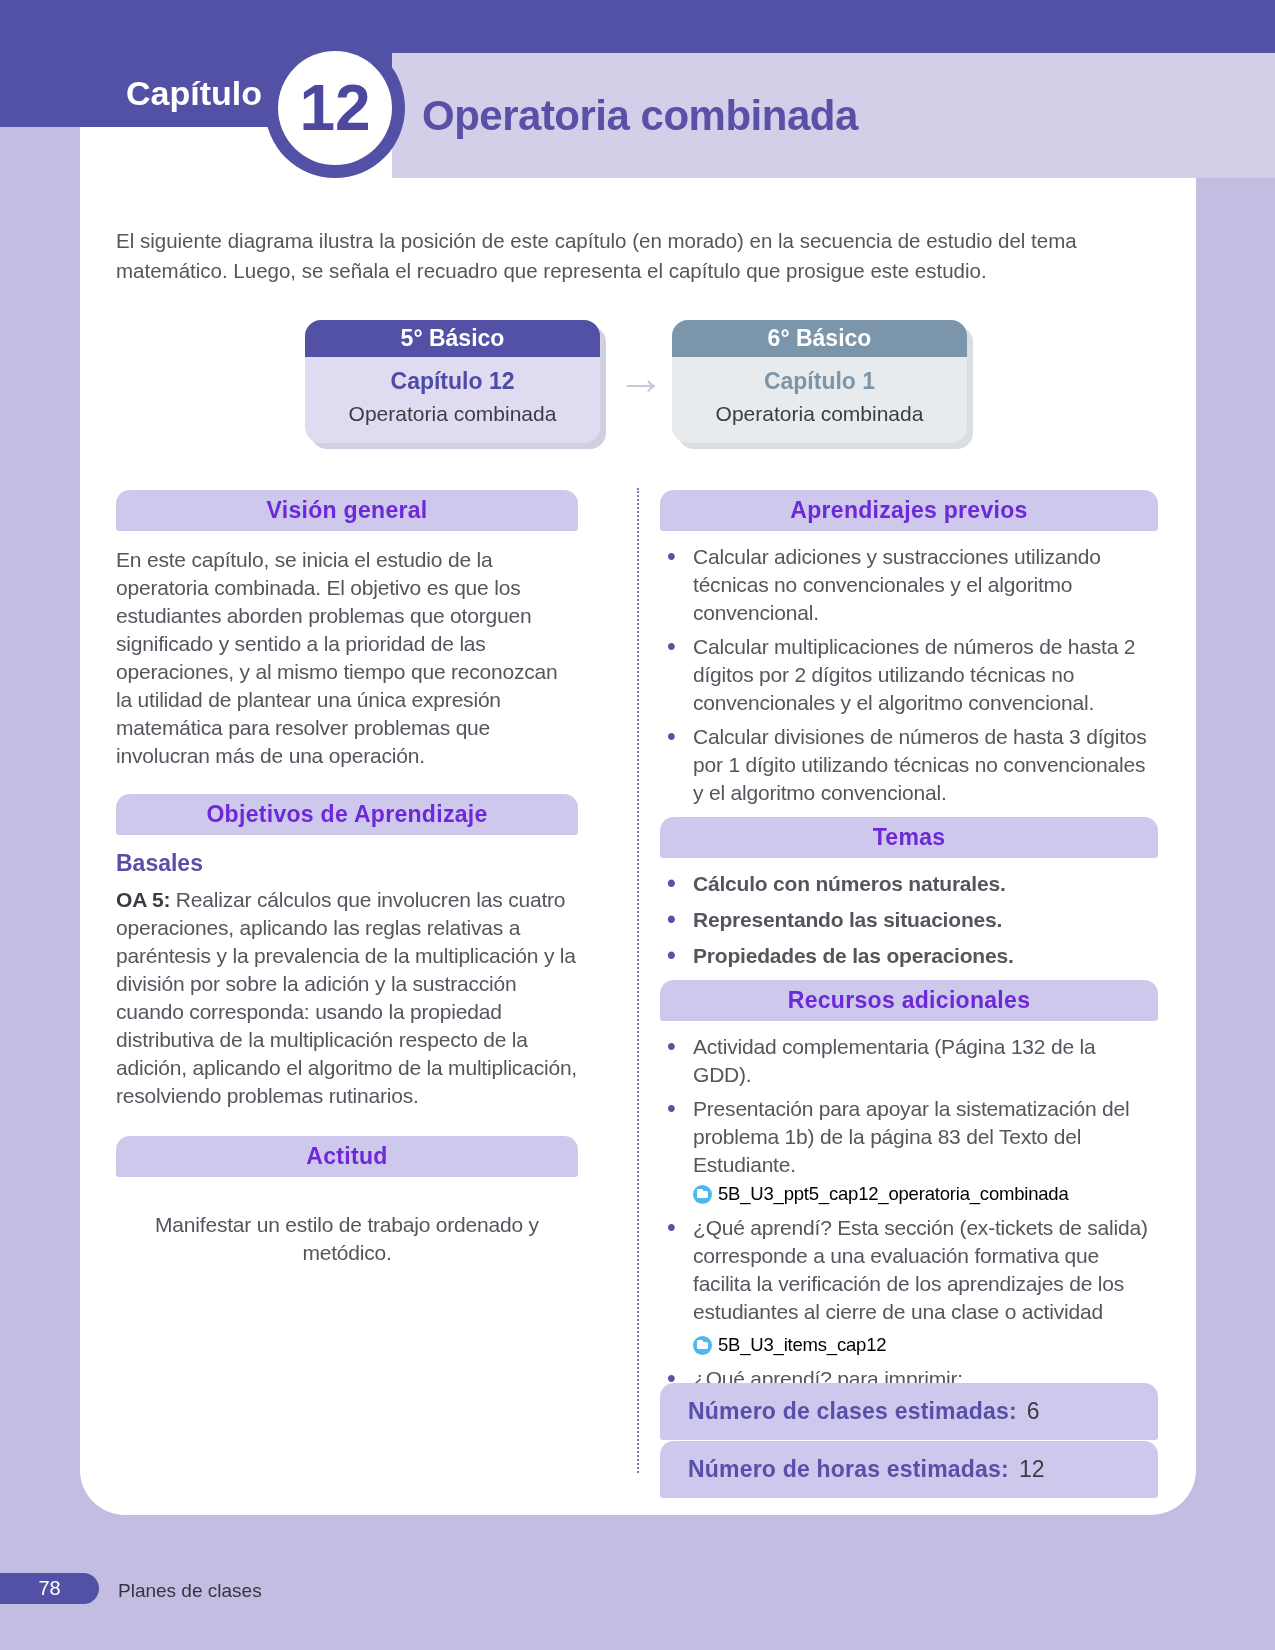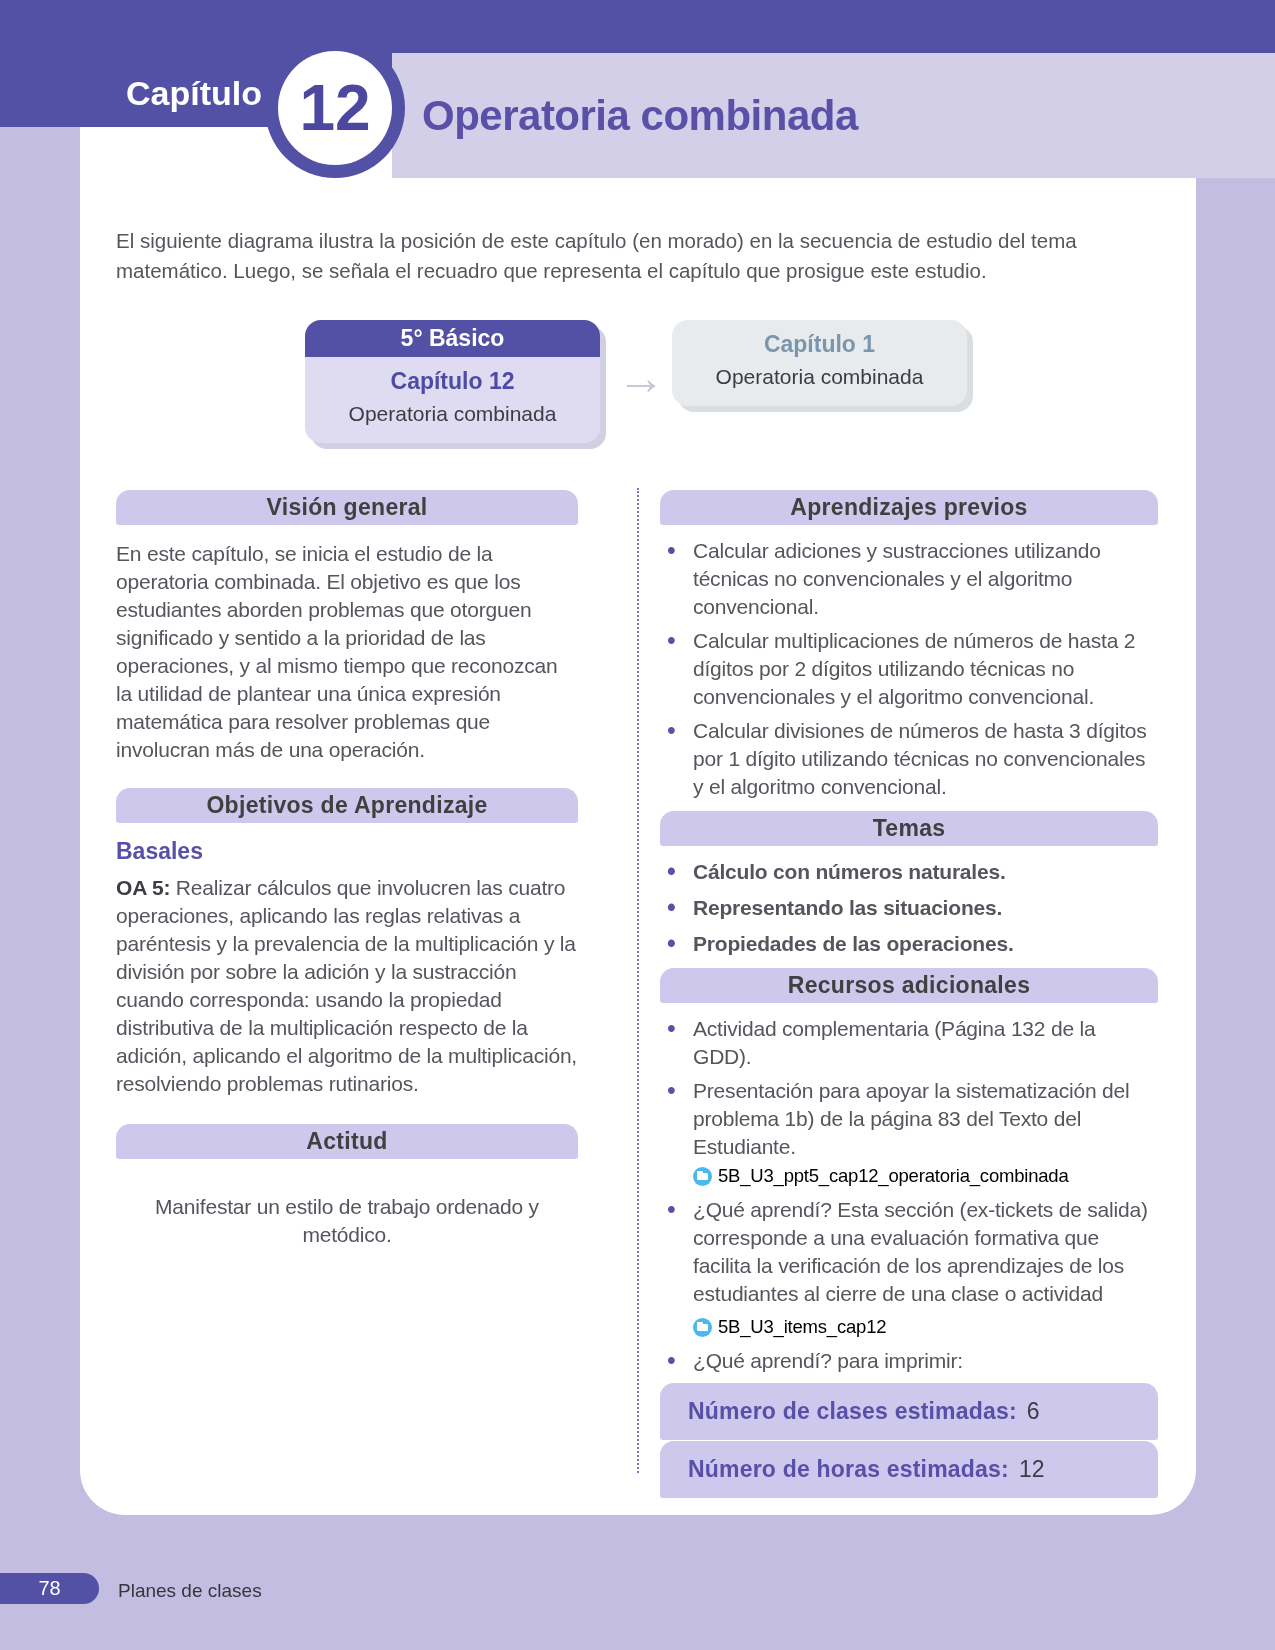--- a/index.html
+++ b/index.html
@@ -63,23 +63,23 @@
 
   
   .col-left  { position:absolute; left:116px; top:490px; width:462px; }
   .col-right { position:absolute; left:660px; top:490px; width:498px; height:1005px; }
   .col-divider {
     position:absolute; left:637px; top:488px; height:985px; width:0;
     border-left:2px dotted #7d76c5;
   }
 
   .pill {
-    background:#cec8ec; border-radius:14px 14px 3px 3px; height:35px;
+    background:#cec8ec; border-radius:14px 14px 3px 3px; height:41px;
     display:flex; align-items:center; justify-content:center;
-    font-size:23px; font-weight:bold; color:#404040; letter-spacing:0.3px;
+    font-size:23px; font-weight:bold; color:#6d28d9; letter-spacing:0.3px;
   }
 
   .body-text { font-size:21px; line-height:28px; color:#55555e; letter-spacing:-0.2px; }
   .bold-dark { font-weight:bold; color:#3c3c44; }
 
   .col-left .vision-text   { margin-top:15px; }
   .pill.objetivos          { margin-top:24px; }
   .basales-heading         { margin-top:15px; font-size:23px; font-weight:bold; color:#584fa8; }
   .oa-paragraph            { margin-top:9px; }
   .oa-paragraph + .oa-paragraph { margin-top:13px; }
@@ -158,20 +158,21 @@
 
   <div class="grade-box current">
     <div class="grade-header">5° Básico</div>
     <div class="grade-body">
       <div class="grade-chapter">Capítulo 12</div>
       <div class="grade-topic">Operatoria combinada</div>
     </div>
   </div>
   <div class="seq-arrow">→</div>
   <div class="grade-box next">
+    <div class="grade-header">6° Básico</div>
     <div class="grade-body">
       <div class="grade-chapter">Capítulo 1</div>
       <div class="grade-topic">Operatoria combinada</div>
     </div>
   </div>
 
   <div class="col-divider"></div>
 
   <div class="col-left">
     <div class="pill">Visión general</div>

